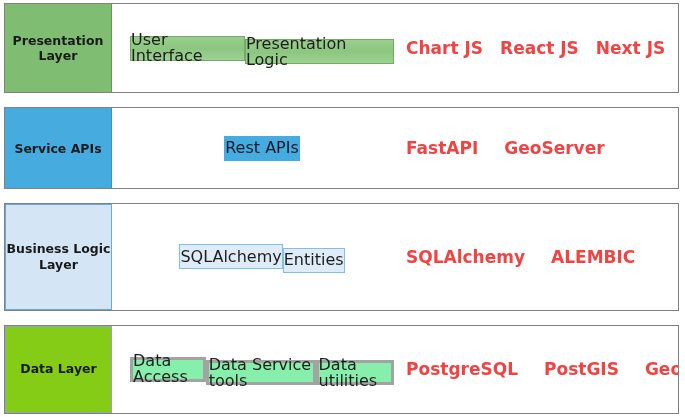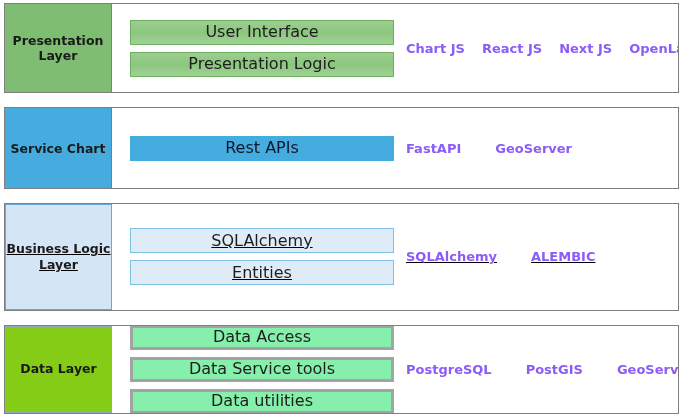--- a/index.html
+++ b/index.html
@@ -31,21 +31,21 @@
     display: flex;
     flex-direction: row;
     align-items: stretch;
     overflow: hidden;
   }
   .layer-card + .layer-card { margin-top: 14px; }
 
   
   .card-presentation { height: 96px; }
   .card-service      { height: 87px; }
-  .card-business     { height: 114px; text-decoration: underline; }
+  .card-business     { height: 114px; }
   .card-data         { height: 95px; }
 
   .layer-side {
     box-sizing: border-box;
     width: 107px;
     flex: 0 0 107px;
     display: flex;
     align-items: center;
     justify-content: center;
     text-align: center;
@@ -63,24 +63,24 @@
     flex: 1 1 auto;
     position: relative;
     display: flex;
     flex-direction: row;
     align-items: center;
     padding-left: 18px;
   }
 
   .bars {
     display: flex;
-    flex-direction: column;
     justify-content: center;
     flex: 0 0 264px;
     width: 264px;
+    align-items: center;
   }
   .bar {
     box-sizing: border-box;
     height: 25px;
     display: flex;
     align-items: center;
     justify-content: center;
     font-size: 16px;
     color: #1d1d1d;
     line-height: 1;
@@ -108,27 +108,27 @@
   .tech-list {
     flex: 1 1 auto;
     display: flex;
     flex-direction: row;
     align-items: center;
     padding-left: 12px;
     white-space: nowrap;
   }
   .tech {
     font-weight: bold;
-    font-size: 13px;
-    color: #8b5cf6;
+    font-size: 17px;
+    color: #ef4444;
     margin-right: 20px;
   }
   .tech:last-child { margin-right: 0; }
 
-  .tech-wide .tech { margin-right: 34px; }
+  .tech-wide .tech { margin-right: 26px; }
   .tech-pres .tech { margin-right: 17px; }
 </style>
 </head>
 <body>
 
 <div id="diagram">
 
   <div class="layer-card card-presentation">
     <div class="layer-side side-presentation">Presentation Layer</div>
     <div class="layer-body">
@@ -139,21 +139,21 @@
       <div class="tech-list tech-pres">
         <span class="tech">Chart JS</span>
         <span class="tech">React JS</span>
         <span class="tech">Next JS</span>
         <span class="tech">OpenLayers</span>
       </div>
     </div>
   </div>
 
   <div class="layer-card card-service">
-    <div class="layer-side side-service">Service Chart</div>
+    <div class="layer-side side-service">Service APIs</div>
     <div class="layer-body">
       <div class="bars">
         <div class="bar bar-blue">Rest APIs</div>
       </div>
       <div class="tech-list tech-wide">
         <span class="tech">FastAPI</span>
         <span class="tech">GeoServer</span>
       </div>
     </div>
   </div>

